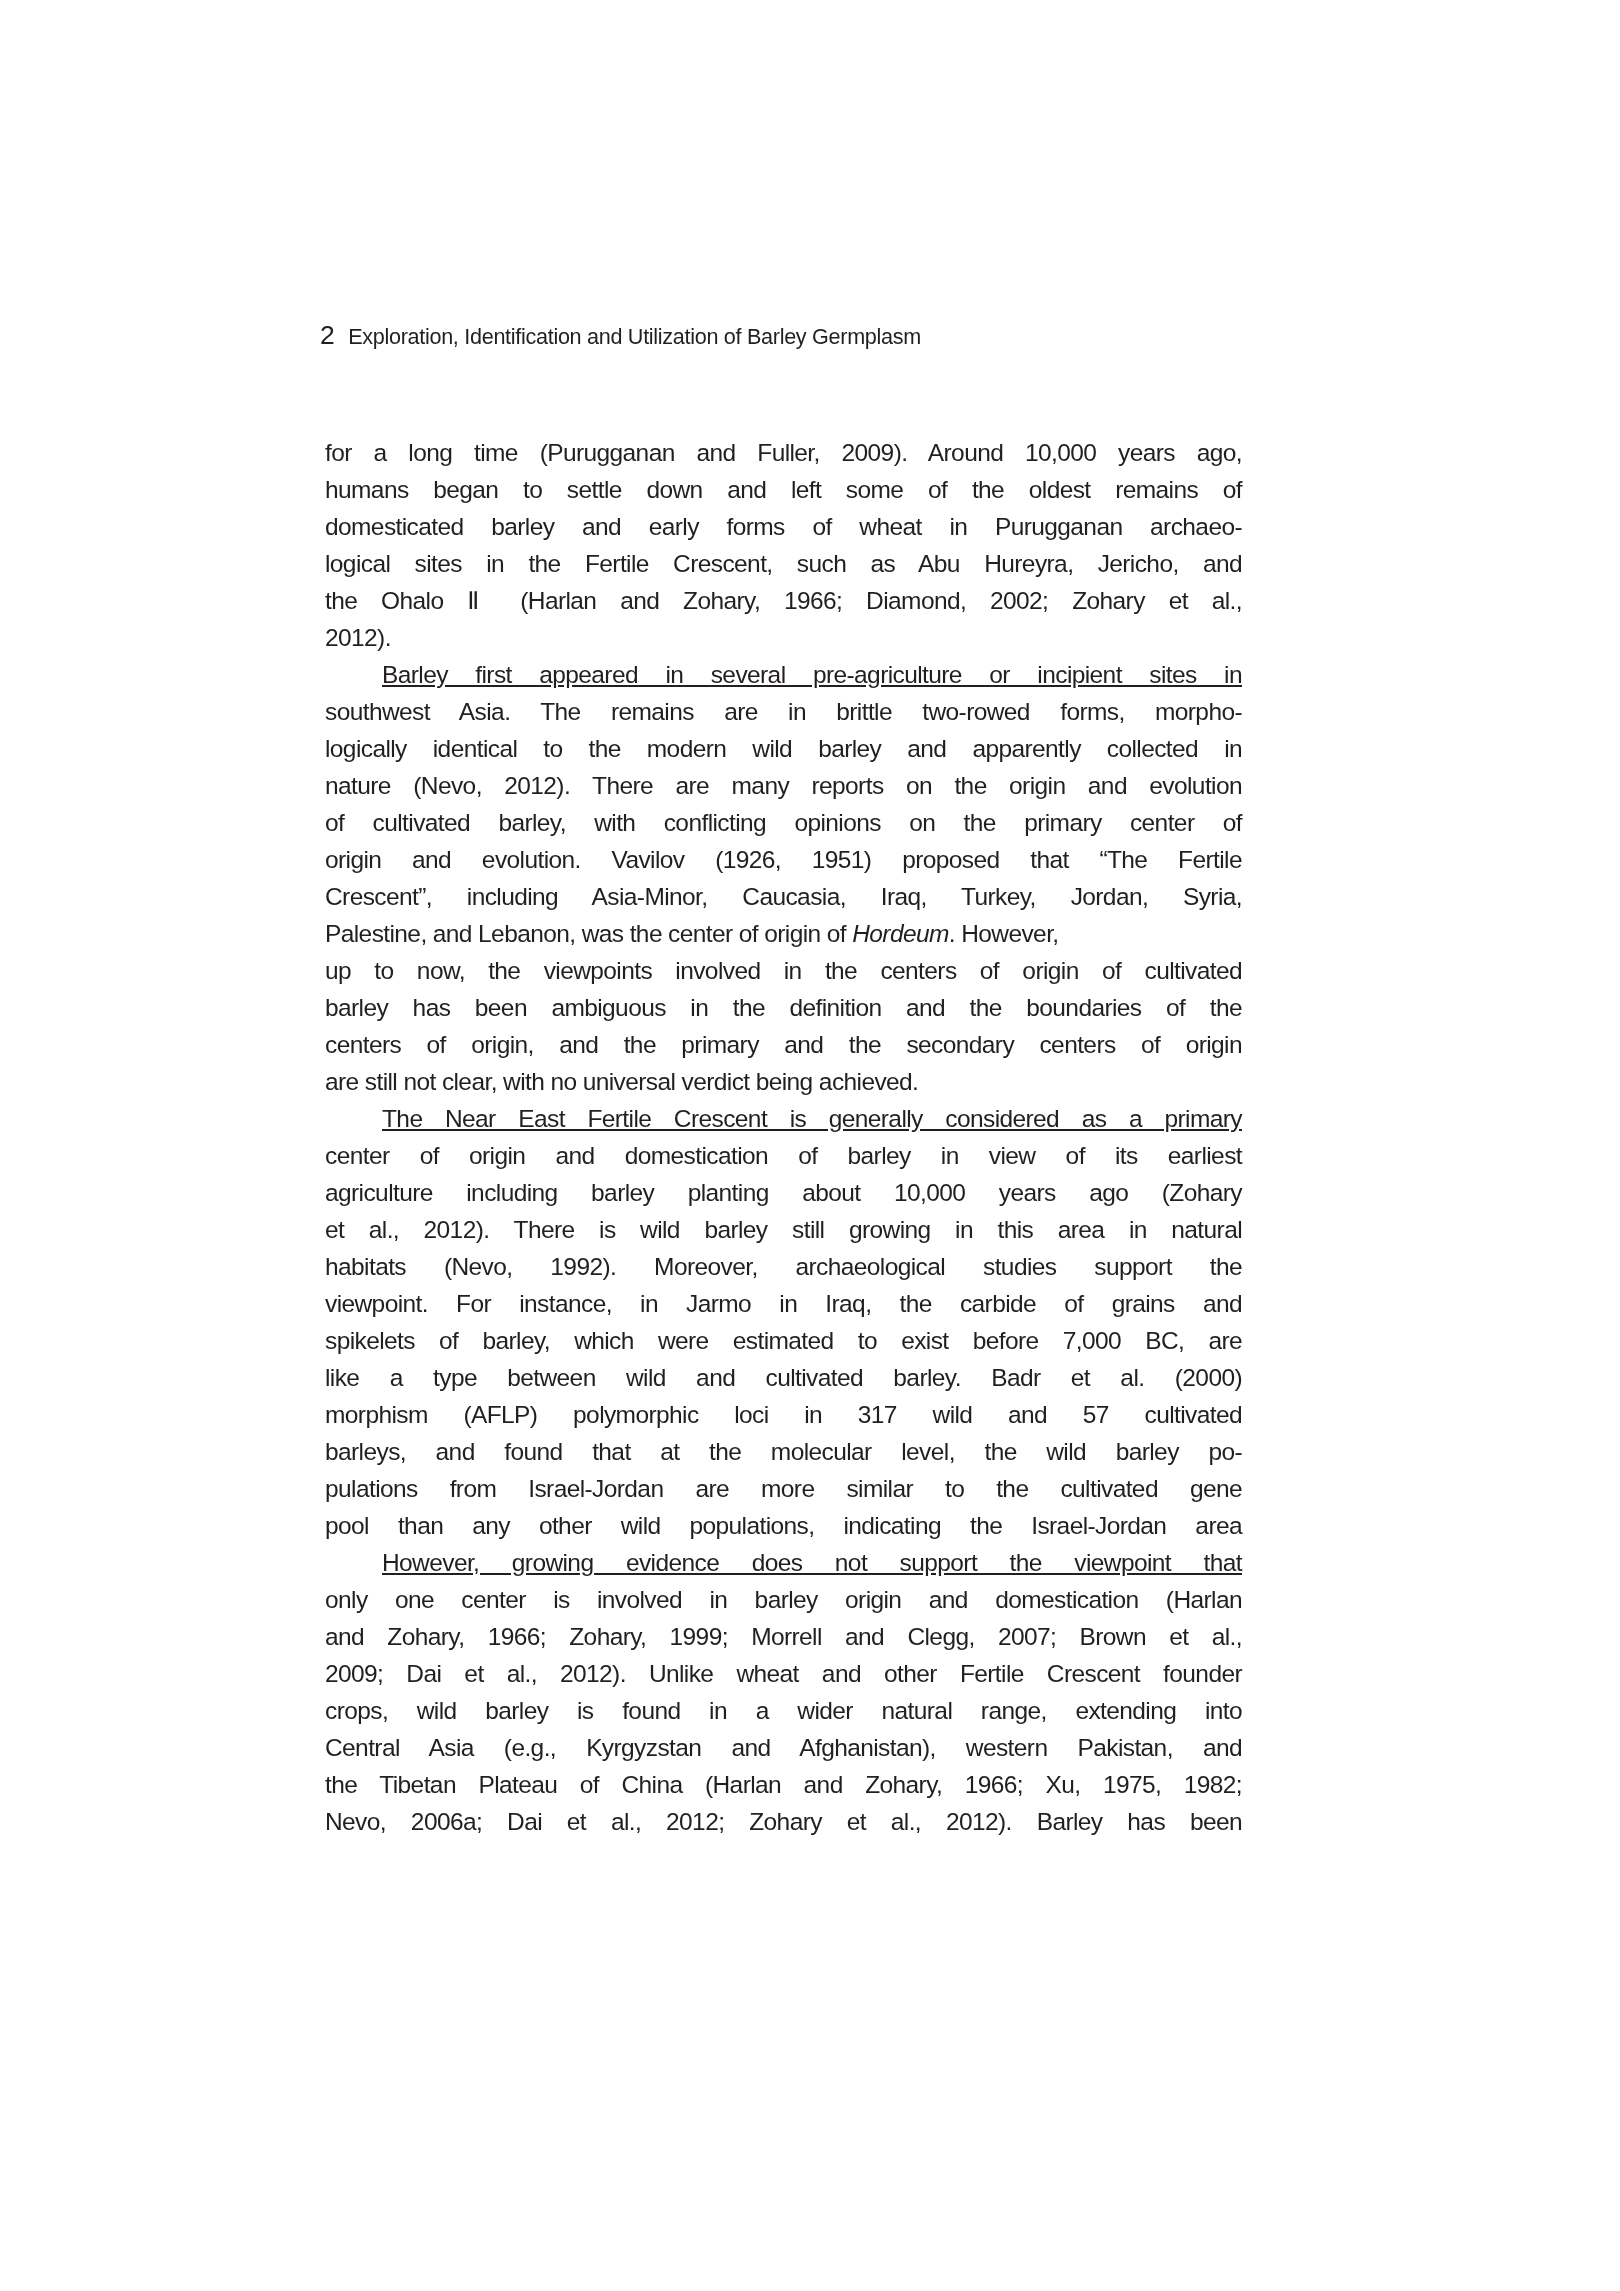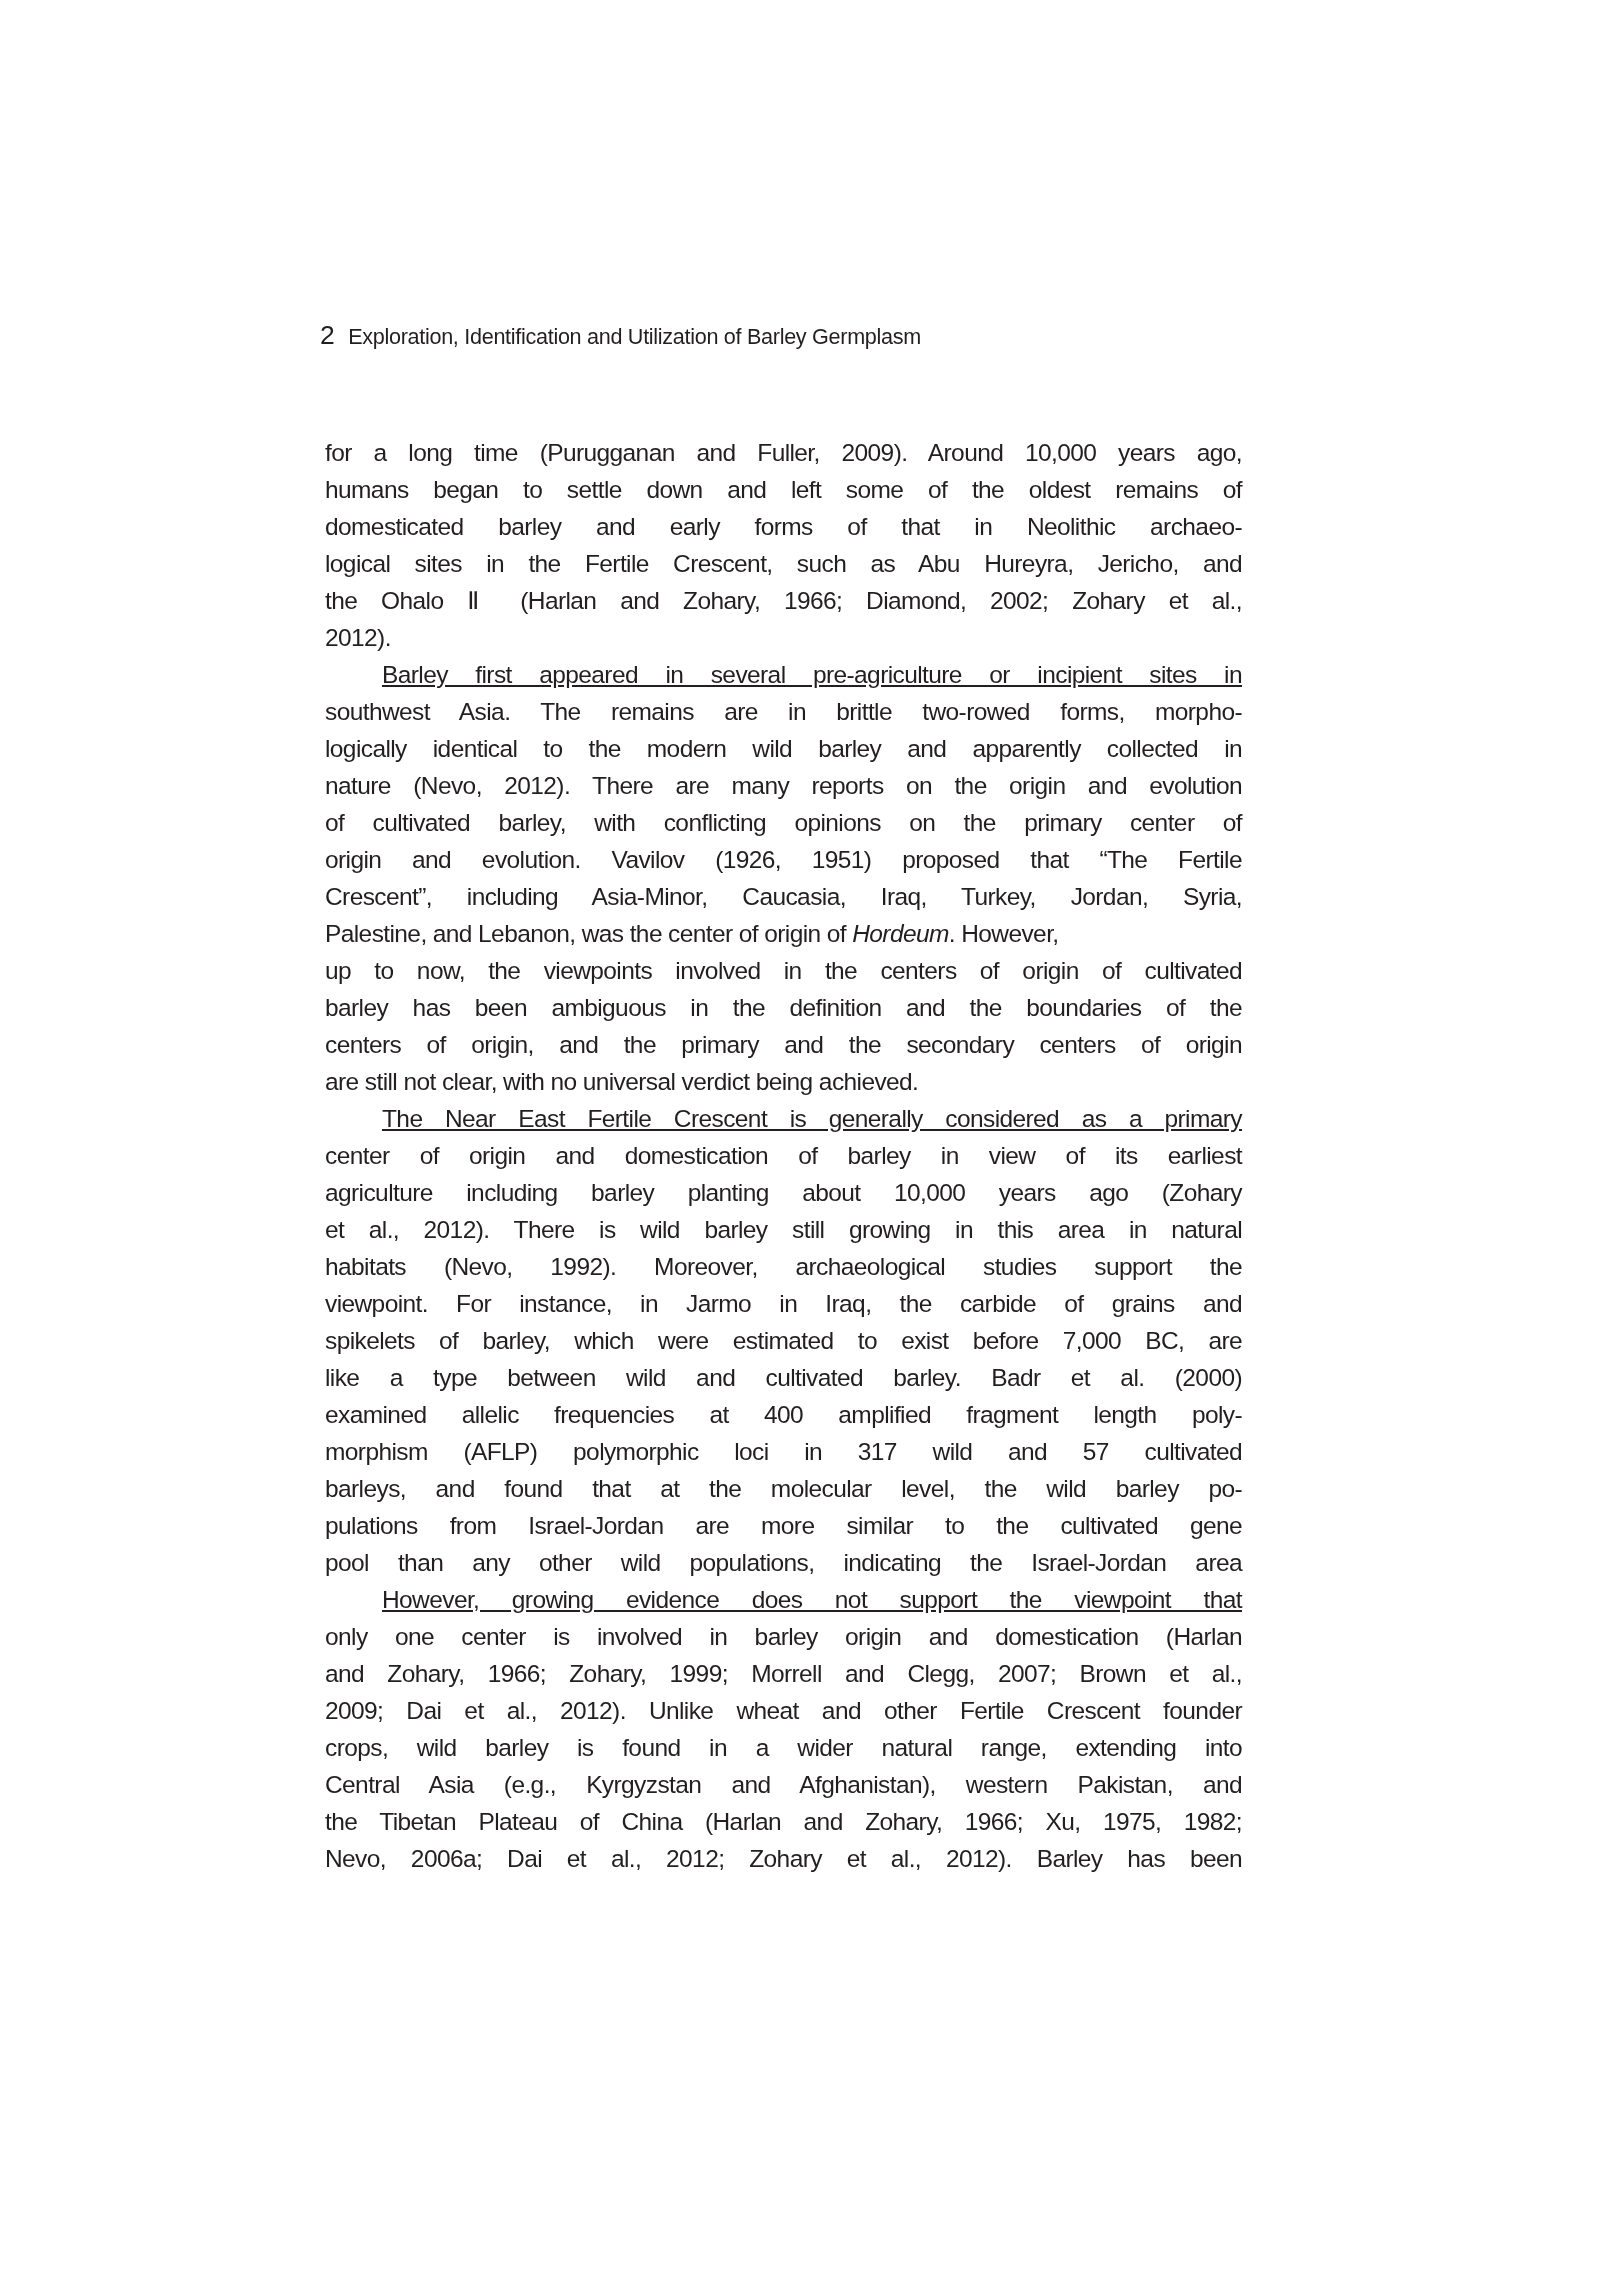--- a/index.html
+++ b/index.html
@@ -29,21 +29,21 @@
 <body>
 
 <div class="running-head">
   <span class="page-num">2</span><span>Exploration, Identification and Utilization of Barley Germplasm</span>
 </div>
 
 <div class="body-text" id="body-text">
     <div>
       <span class="line">for a long time (Purugganan and Fuller, 2009). Around 10,000 years ago,</span>
       <span class="line">humans began to settle down and left some of the oldest remains of</span>
-      <span class="line">domesticated barley and early forms of that in Neolithic archaeo-</span>
+      <span class="line">domesticated barley and early forms of wheat in Purugganan archaeo-</span>
       <span class="line">logical sites in the Fertile Crescent, such as Abu Hureyra, Jericho, and</span>
       <span class="line">the Ohalo Ⅱ (Harlan and Zohary, 1966; Diamond, 2002; Zohary et al.,</span>
       <span class="line last">2012).</span>
     </div>
     <div>
       <span class="line indent">Barley first appeared in several pre-agriculture or incipient sites in</span>
       <span class="line">southwest Asia. The remains are in brittle two-rowed forms, morpho-</span>
       <span class="line">logically identical to the modern wild barley and apparently collected in</span>
       <span class="line">nature (Nevo, 2012). There are many reports on the origin and evolution</span>
       <span class="line">of cultivated barley, with conflicting opinions on the primary center of</span>
@@ -57,21 +57,20 @@
     </div>
     <div>
       <span class="line indent">The Near East Fertile Crescent is generally considered as a primary</span>
       <span class="line">center of origin and domestication of barley in view of its earliest</span>
       <span class="line">agriculture including barley planting about 10,000 years ago (Zohary</span>
       <span class="line">et al., 2012). There is wild barley still growing in this area in natural</span>
       <span class="line">habitats (Nevo, 1992). Moreover, archaeological studies support the</span>
       <span class="line">viewpoint. For instance, in Jarmo in Iraq, the carbide of grains and</span>
       <span class="line">spikelets of barley, which were estimated to exist before 7,000 BC, are</span>
       <span class="line">like a type between wild and cultivated barley. Badr et al. (2000)</span>
-      <span class="line">examined allelic frequencies at 400 amplified fragment length poly-</span>
       <span class="line">morphism (AFLP) polymorphic loci in 317 wild and 57 cultivated</span>
       <span class="line">barleys, and found that at the molecular level, the wild barley po-</span>
       <span class="line">pulations from Israel-Jordan are more similar to the cultivated gene</span>
       <span class="line">pool than any other wild populations, indicating the Israel-Jordan area</span>
     </div>
     <div>
       <span class="line indent">However, growing evidence does not support the viewpoint that</span>
       <span class="line">only one center is involved in barley origin and domestication (Harlan</span>
       <span class="line">and Zohary, 1966; Zohary, 1999; Morrell and Clegg, 2007; Brown et al.,</span>
       <span class="line">2009; Dai et al., 2012). Unlike wheat and other Fertile Crescent founder</span>

